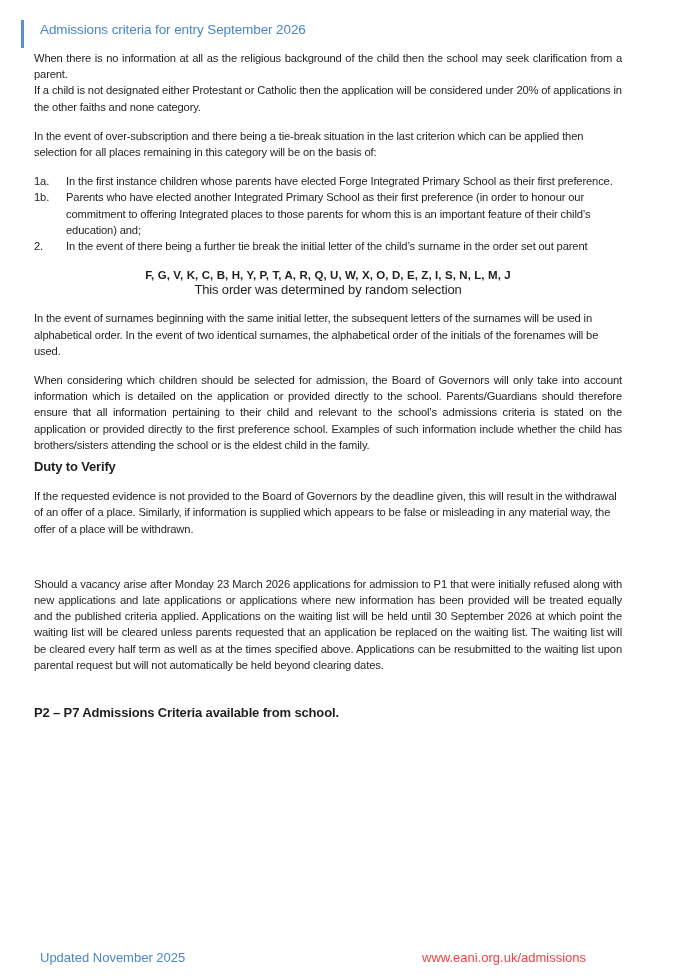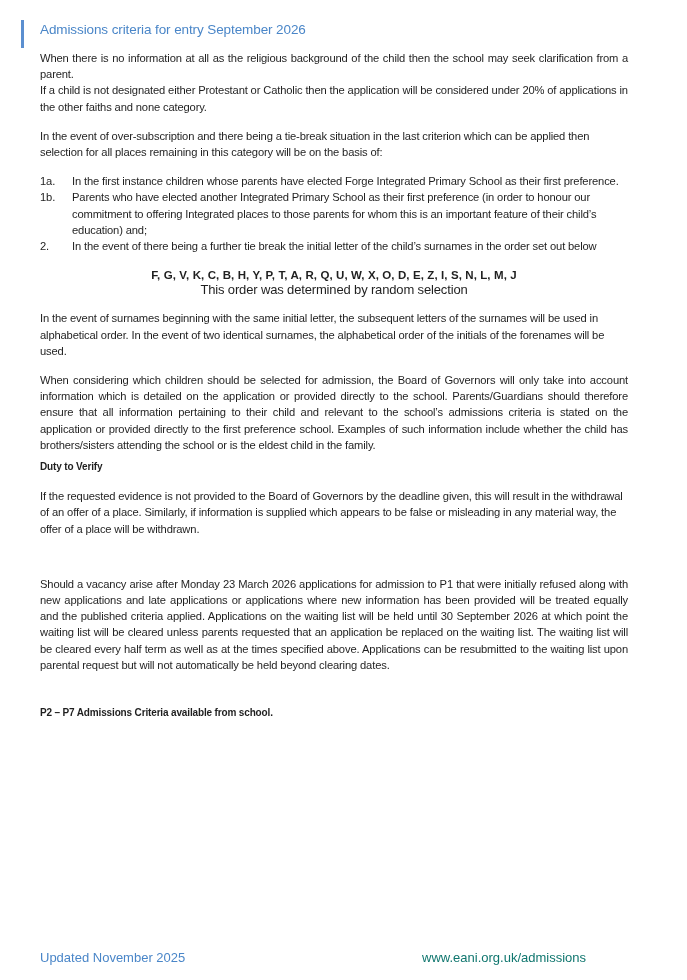--- a/index.html
+++ b/index.html
@@ -28,21 +28,21 @@
     }
     .title {
       position: absolute;
       left: 40px; top: 22px;
       font-size: 13.5px;
       color: #4a86c8;
       letter-spacing: -0.1px;
     }
     .content {
       position: absolute;
-      left: 40px; top: 50px;
+      left: 34px; top: 50px;
       width: 588px;
       font-size: 11.2px;
       line-height: 16.2px;
       letter-spacing: -0.15px;
     }
     .content p {
       margin: 0;
     }
     .justify { text-align: justify; }
     .gap { height: 13px; }
@@ -72,33 +72,33 @@
       font-size: 11.5px;
       letter-spacing: 0.1px;
       text-align: center;
     }
     .order-note {
       font-size: 13px;
       line-height: 14px;
     }
     .heading {
       font-weight: bold;
-      font-size: 10px;
+      font-size: 13px;
     }
     .footer-left {
       position: absolute;
       left: 40px; top: 950px;
       font-size: 13px;
       color: #4a86c8;
     }
     .footer-right {
       position: absolute;
       left: 422px; top: 950px;
       font-size: 13px;
-      color: #0f766e;
+      color: #ef4444;
     }
   </style>
 </head>
 <body>
 
 <div class="page">
   <div class="accent-bar"></div>
   <div class="title">Admissions criteria for entry September 2026</div>
 
   <div class="content">
@@ -113,21 +113,21 @@
       <div class="list-item">
         <span class="list-num">1a.</span>
         <span class="list-text">In the first instance children whose parents have elected Forge Integrated Primary School as their first preference.</span>
       </div>
       <div class="list-item">
         <span class="list-num">1b.</span>
         <span class="list-text">Parents who have elected another Integrated Primary School as their first preference (in order to honour our commitment to offering Integrated places to those parents for whom this is an important feature of their child’s education) and;</span>
       </div>
       <div class="list-item">
         <span class="list-num">2.</span>
-        <span class="list-text">In the event of there being a further tie break the initial letter of the child’s surnames in the order set out below</span>
+        <span class="list-text">In the event of there being a further tie break the initial letter of the child’s surname in the order set out parent</span>
       </div>
     </div>
 
     <div class="order-block">
       <div class="order-letters">F, G, V, K, C, B, H, Y, P, T, A, R, Q, U, W, X, O, D, E, Z, I, S, N, L, M, J</div>
       <div class="order-note">This order was determined by random selection</div>
     </div>
 
     <div class="gap"></div>
     <p>In the event of surnames beginning with the same initial letter, the subsequent letters of the surnames will be used in alphabetical order. In the event of two identical surnames, the alphabetical order of the initials of the forenames will be used.</p>

